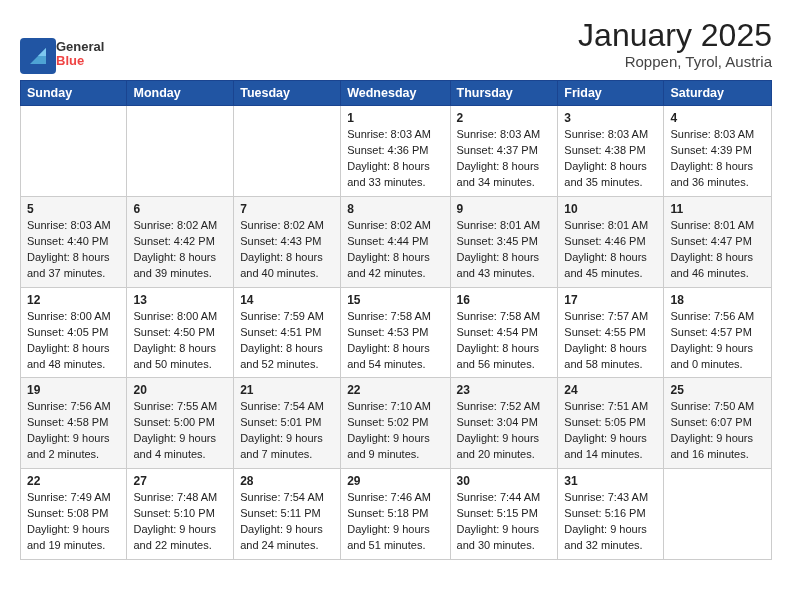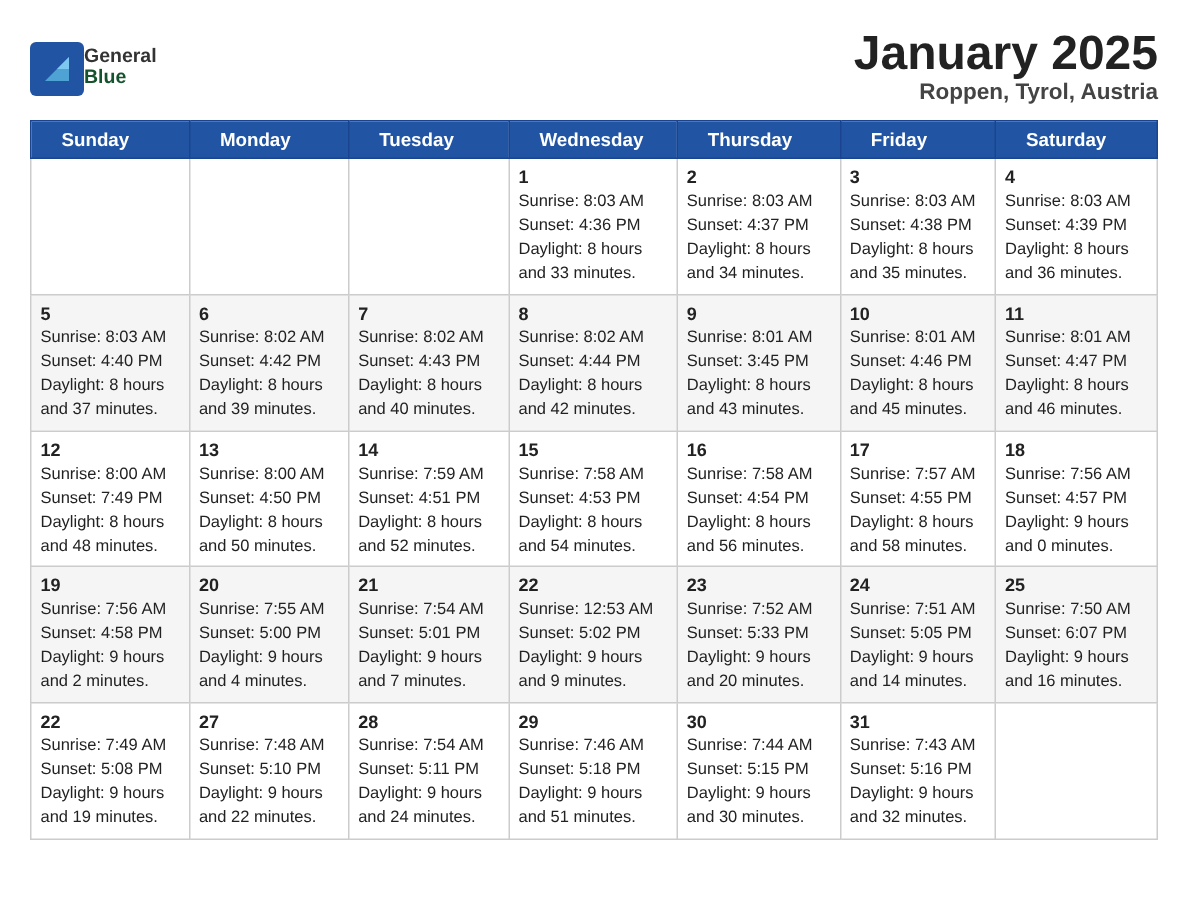--- a/index.html
+++ b/index.html
@@ -12,66 +12,66 @@
     }
     .page {
       width: 792px;
       min-height: 612px;
       background: #fff;
       padding: 18px 20px 12px 20px;
     }
     .header {
       display: flex;
       justify-content: space-between;
-      align-items: center;
+      align-items: flex-end;
       margin-bottom: 10px;
     }
     .logo {
       display: flex;
       align-items: center;
     }
     .logo-text {
       display: flex;
       flex-direction: column;
       font-size: 13px;
       font-weight: bold;
       line-height: 1.1;
     }
     .logo-general { color: #333; }
-    .logo-blue { color: #14532d; }
+    .logo-blue { color: #ef4444; }
     .logo-icon {
       width: 32px;
       height: 32px;
       margin-right: 4px;
       position: relative;
     }
     .title-block {
       text-align: right;
     }
     .title-block h1 {
       font-size: 32px;
-      font-weight: bold;
+      font-weight: normal;
       color: #222;
       line-height: 1.1;
     }
     .title-block h2 {
       font-size: 15px;
-      font-weight: bold;
+      font-weight: normal;
       color: #444;
     }
     .calendar {
       width: 100%;
       border-collapse: collapse;
       border: 1px solid #bbb;
     }
     .calendar th {
       background: #2155a3;
       color: #fff;
       text-align: left;
-      padding: 5px 20px;
+      padding: 5px 6px;
       font-size: 12.5px;
       font-weight: bold;
       border: 1px solid #1a4490;
     }
     .calendar td {
       vertical-align: top;
       border: 1px solid #ccc;
       padding: 5px 6px;
       width: 113px;
       min-height: 80px;
@@ -187,21 +187,21 @@
             <div class="day-info"><span>Sunrise: 8:01 AM</span><br><span>Sunset: 4:46 PM</span><br><span>Daylight: 8 hours</span><br><span>and 45 minutes.</span></div>
           </td>
           <td>
             <span class="day-num">11</span>
             <div class="day-info"><span>Sunrise: 8:01 AM</span><br><span>Sunset: 4:47 PM</span><br><span>Daylight: 8 hours</span><br><span>and 46 minutes.</span></div>
           </td>
         </tr>
         <tr class="row-odd">
           <td>
             <span class="day-num">12</span>
-            <div class="day-info"><span>Sunrise: 8:00 AM</span><br><span>Sunset: 7:49 PM</span><br><span>Daylight: 8 hours</span><br><span>and 48 minutes.</span></div>
+            <div class="day-info"><span>Sunrise: 8:00 AM</span><br><span>Sunset: 4:05 PM</span><br><span>Daylight: 8 hours</span><br><span>and 48 minutes.</span></div>
           </td>
           <td>
             <span class="day-num">13</span>
             <div class="day-info"><span>Sunrise: 8:00 AM</span><br><span>Sunset: 4:50 PM</span><br><span>Daylight: 8 hours</span><br><span>and 50 minutes.</span></div>
           </td>
           <td>
             <span class="day-num">14</span>
             <div class="day-info"><span>Sunrise: 7:59 AM</span><br><span>Sunset: 4:51 PM</span><br><span>Daylight: 8 hours</span><br><span>and 52 minutes.</span></div>
           </td>
           <td>
@@ -229,25 +229,25 @@
           <td>
             <span class="day-num">20</span>
             <div class="day-info"><span>Sunrise: 7:55 AM</span><br><span>Sunset: 5:00 PM</span><br><span>Daylight: 9 hours</span><br><span>and 4 minutes.</span></div>
           </td>
           <td>
             <span class="day-num">21</span>
             <div class="day-info"><span>Sunrise: 7:54 AM</span><br><span>Sunset: 5:01 PM</span><br><span>Daylight: 9 hours</span><br><span>and 7 minutes.</span></div>
           </td>
           <td>
             <span class="day-num">22</span>
-            <div class="day-info"><span>Sunrise: 12:53 AM</span><br><span>Sunset: 5:02 PM</span><br><span>Daylight: 9 hours</span><br><span>and 9 minutes.</span></div>
+            <div class="day-info"><span>Sunrise: 7:10 AM</span><br><span>Sunset: 5:02 PM</span><br><span>Daylight: 9 hours</span><br><span>and 9 minutes.</span></div>
           </td>
           <td>
             <span class="day-num">23</span>
-            <div class="day-info"><span>Sunrise: 7:52 AM</span><br><span>Sunset: 5:33 PM</span><br><span>Daylight: 9 hours</span><br><span>and 20 minutes.</span></div>
+            <div class="day-info"><span>Sunrise: 7:52 AM</span><br><span>Sunset: 3:04 PM</span><br><span>Daylight: 9 hours</span><br><span>and 20 minutes.</span></div>
           </td>
           <td>
             <span class="day-num">24</span>
             <div class="day-info"><span>Sunrise: 7:51 AM</span><br><span>Sunset: 5:05 PM</span><br><span>Daylight: 9 hours</span><br><span>and 14 minutes.</span></div>
           </td>
           <td>
             <span class="day-num">25</span>
             <div class="day-info"><span>Sunrise: 7:50 AM</span><br><span>Sunset: 6:07 PM</span><br><span>Daylight: 9 hours</span><br><span>and 16 minutes.</span></div>
           </td>
         </tr>

